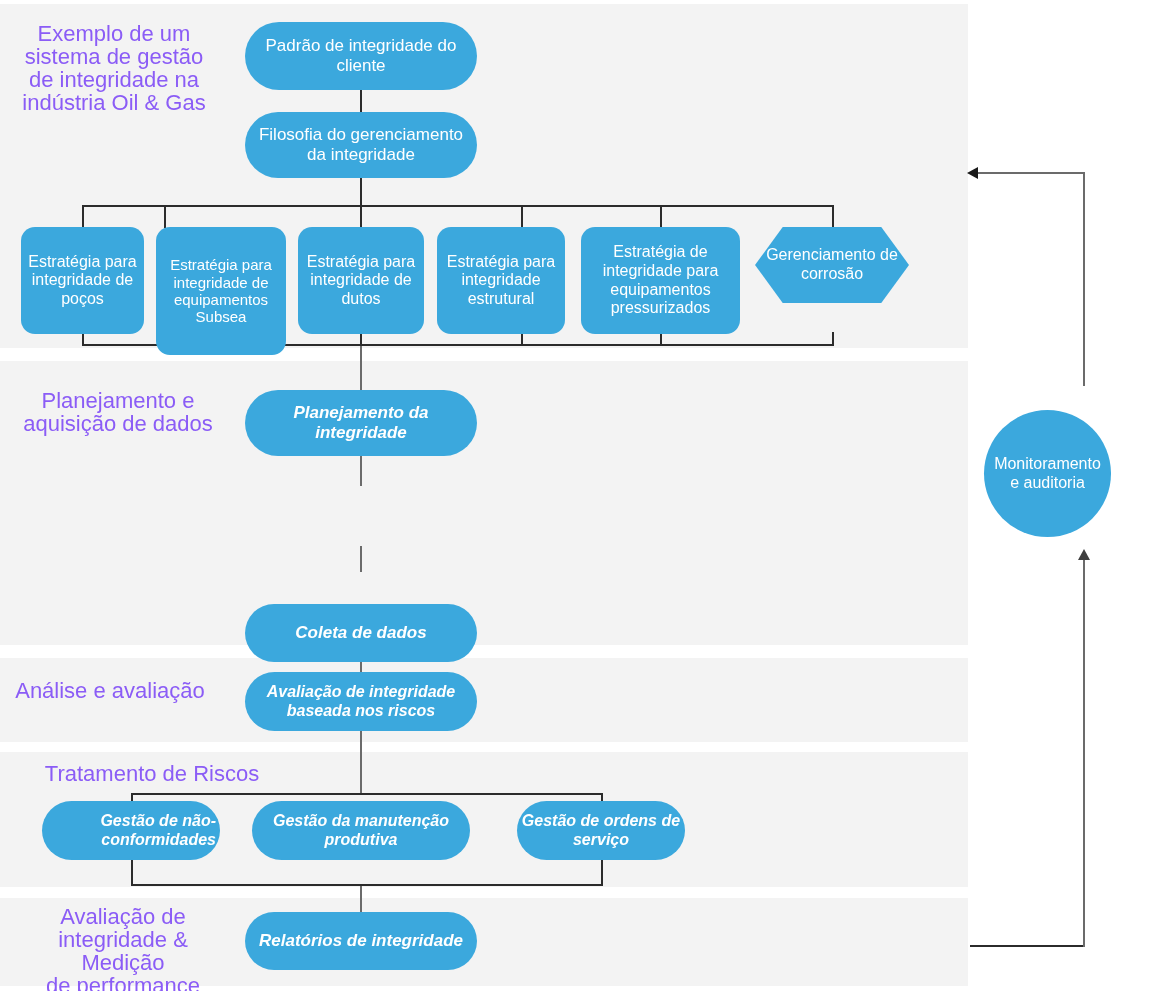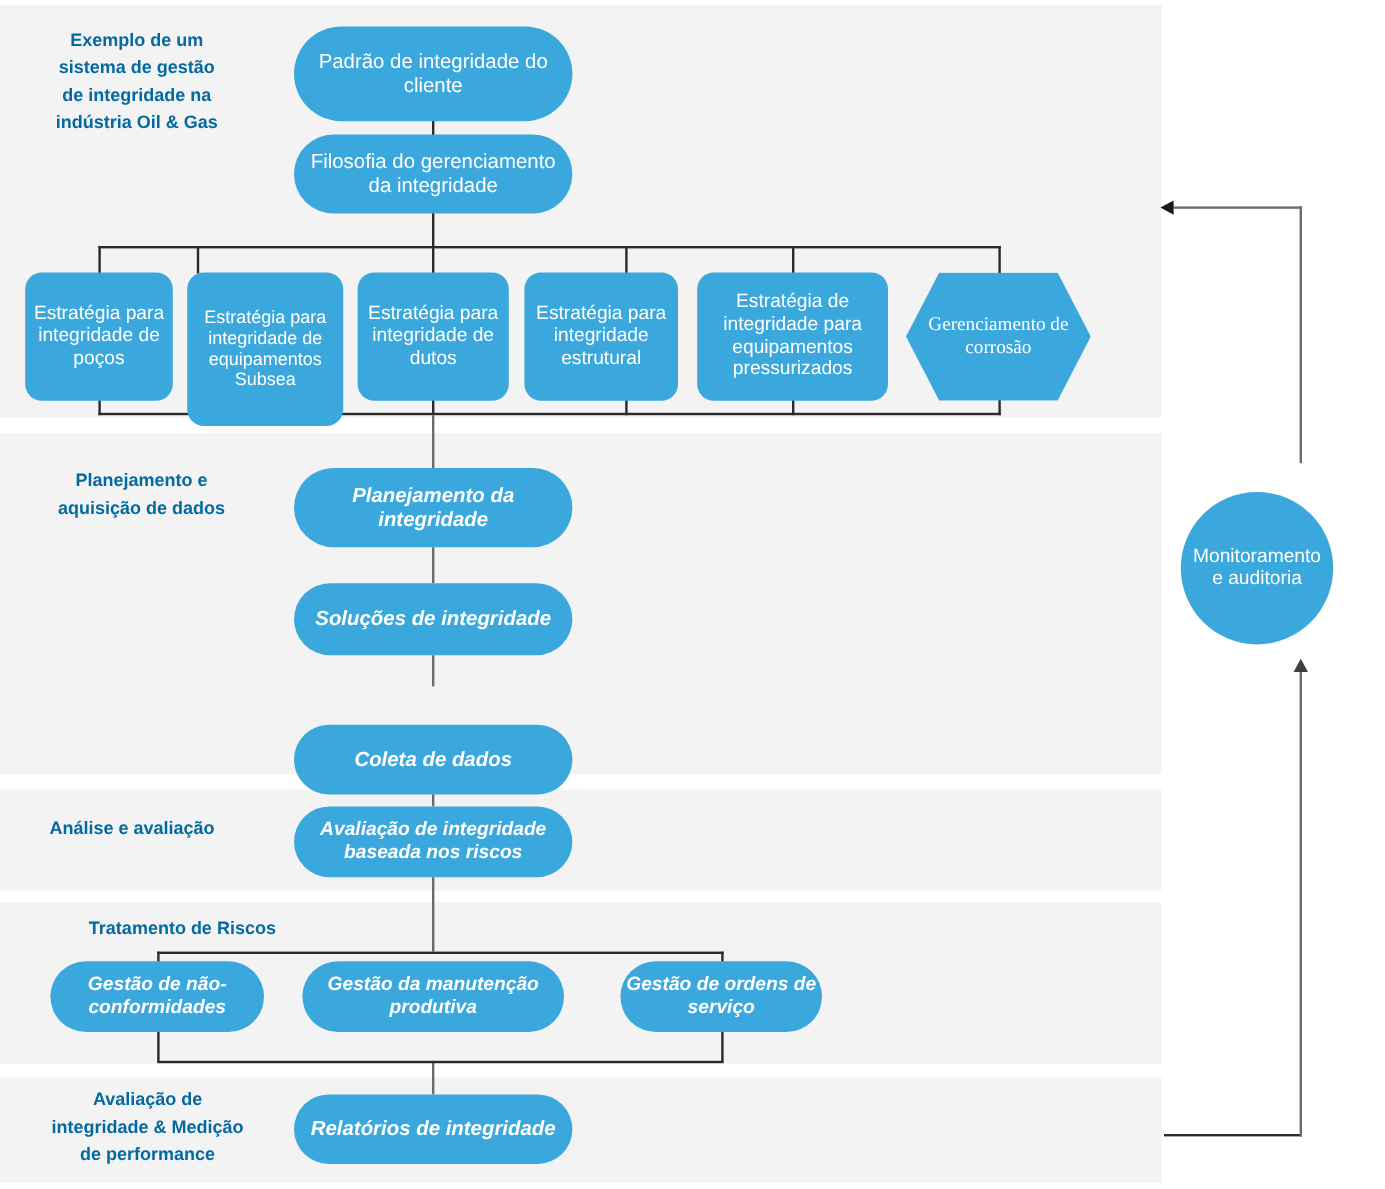--- a/index.html
+++ b/index.html
@@ -9,26 +9,25 @@
     background:#ffffff;
   }
   #stage{position:absolute;left:0;top:0;width:1154px;height:991px;}
 
   
   .band{position:absolute;left:0;background:#f3f3f3;}
 
   
   .band-label{
     position:absolute;
-    color:#0369a1;
-    font-size:15px;
+    color:#8b5cf6;
+    font-size:22px;
     line-height:23px;
     text-align:center;
     white-space:pre-line;
-    font-weight:bold;
   }
   .band-label.left-align{text-align:center;}
 
   
   .node{
     position:absolute;
     background:#3ba8dd;
     color:#ffffff;
     display:flex;
     align-items:center;
@@ -128,21 +127,21 @@
   <div class="ln thin" style="left:970px; top:945px; width:115px; height:2px;"></div>
 
   <div class="ln grey" style="left:1083px; top:560px; width:2px; height:387px;"></div>
   <div class="arrow up" style="left:1078px; top:549px;"></div>
 
   <div class="ln grey" style="left:1083px; top:172px; width:2px; height:214px;"></div>
 
   <div class="ln grey" style="left:978px; top:172px; width:107px; height:2px;"></div>
   <div class="arrow left" style="left:967px; top:167px;"></div>
 
-  <div class="node pill" style="left:245px; top:22px; width:232px; height:79px; font-size:17px;">
+  <div class="node pill" style="left:245px; top:22px; width:232px; height:68px; font-size:17px;">
     <span>Padrão de integridade do cliente</span>
   </div>
 
   <div class="node pill" style="left:245px; top:112px; width:232px; height:66px; font-size:17px;">
     <span>Filosofia do gerenciamento da integridade</span>
   </div>
 
   <div class="node round" style="left:21px; top:227px; width:123px; height:107px; font-size:16px;">
     <span>Estratégia para integridade de poços</span>
   </div>
@@ -156,41 +155,38 @@
   </div>
 
   <div class="node round" style="left:437px; top:227px; width:128px; height:107px; font-size:16px;">
     <span>Estratégia para integridade estrutural</span>
   </div>
 
   <div class="node round" style="left:581px; top:227px; width:159px; height:107px; font-size:16px;">
     <span>Estratégia de integridade para equipamentos pressurizados</span>
   </div>
 
-  <div class="node hex" style="left:755px; top:227px; width:154px; height:107px; font-size:16px;font-family:Liberation Serif, serif;">
+  <div class="node hex" style="left:755px; top:227px; width:154px; height:76px; font-size:16px;">
     <span>Gerenciamento de corrosão</span>
   </div>
 
   <div class="node pill italic" style="left:245px; top:390px; width:232px; height:66px; font-size:17px;">
     <span>Planejamento da integridade</span>
   </div>
 
-  <div class="node pill italic" style="left:245px; top:486px; width:232px; height:60px; font-size:17px;">
-    <span>Soluções de integridade</span>
-  </div>
 
   <div class="node pill italic" style="left:245px; top:572px; width:232px; height:58px; font-size:17px;margin-top:32px;">
     <span>Coleta de dados</span>
   </div>
 
   <div class="node pill italic" style="left:245px; top:672px; width:232px; height:59px; font-size:16px;">
     <span>Avaliação de integridade baseada nos riscos</span>
   </div>
 
-  <div class="node pill italic" style="left:42px; top:801px; width:178px; height:59px; font-size:16px;">
+  <div class="node pill italic" style="left:42px; top:801px; width:178px; height:59px; font-size:16px;text-align:right;">
     <span>Gestão de não-conformidades</span>
   </div>
 
   <div class="node pill italic" style="left:252px; top:801px; width:218px; height:59px; font-size:16px;">
     <span>Gestão da manutenção produtiva</span>
   </div>
 
   <div class="node pill italic" style="left:517px; top:801px; width:168px; height:59px; font-size:16px;">
     <span>Gestão de ordens de serviço</span>
   </div>

